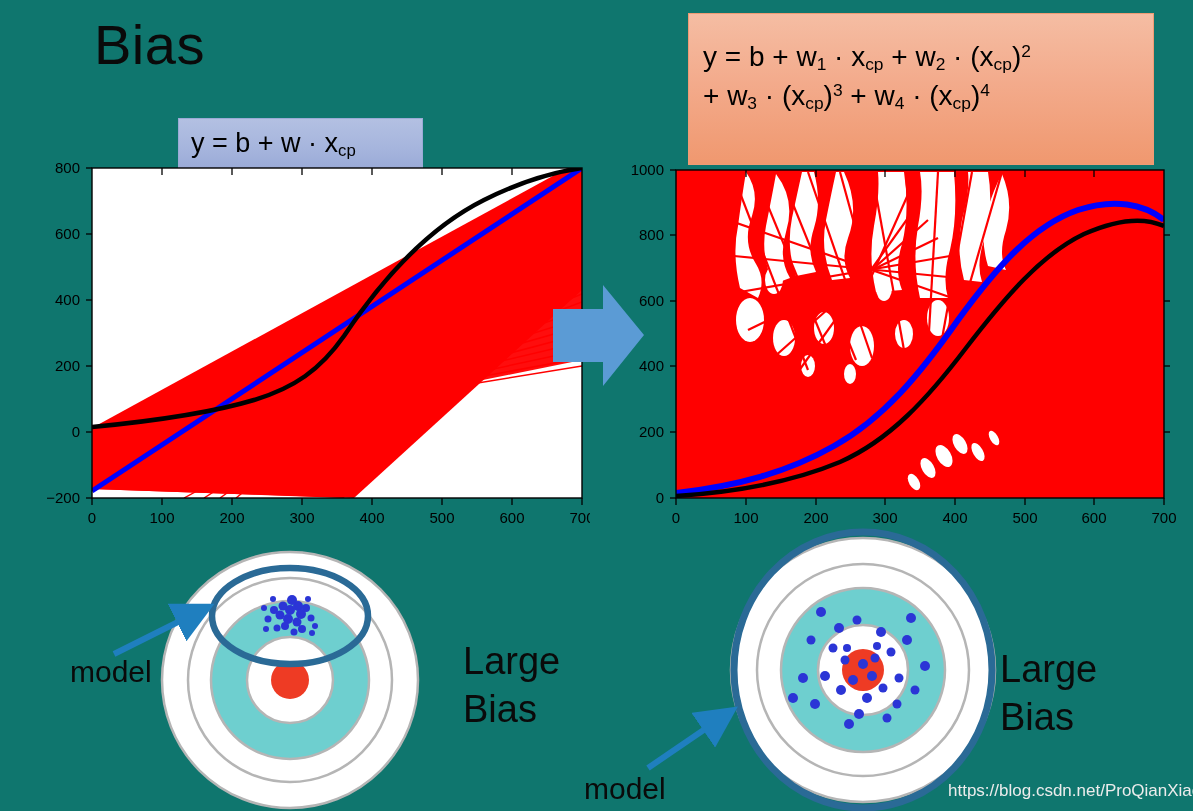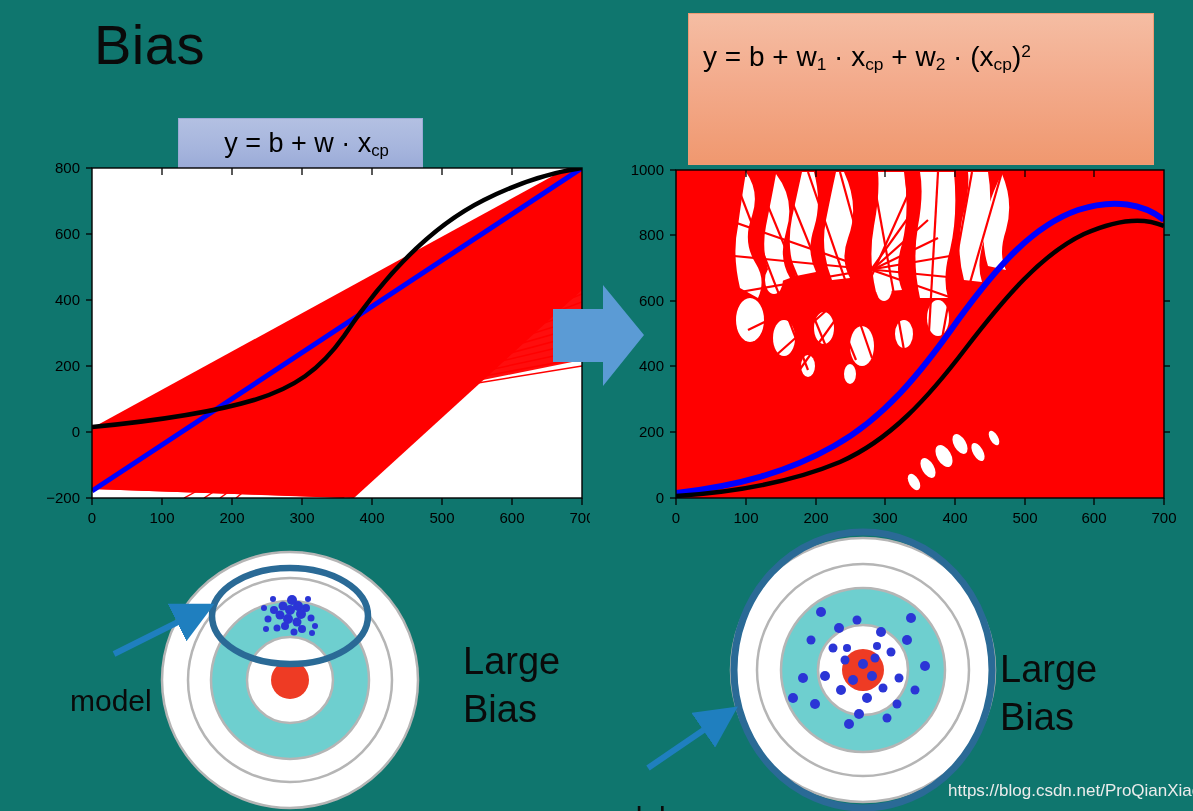--- a/index.html
+++ b/index.html
@@ -41,21 +41,20 @@
     white-space: nowrap;
   }
   #eq-linear-box {
     left: 178px;
     top: 118px;
     width: 245px;
     height: 55px;
     padding: 7px 0 0 12px;
     background: linear-gradient(to bottom, #b3c0e2 0%, #a6b5dd 55%, #98a9d6 100%);
     border: 1px solid #9aaad6;
-    text-align: center;
   }
   #eq-poly-box {
     left: 688px;
     top: 13px;
     width: 466px;
     height: 152px;
     padding: 24px 0 0 14px;
     background: linear-gradient(to bottom, #f5bda3 0%, #f3ab8c 45%, #f0986f 100%);
     border: 1px solid #ef9b74;
     font-size: 28px;
@@ -83,21 +82,20 @@
   
   #target-left  { position: absolute; left: 140px; top: 540px; width: 320px; height: 271px; }
   #target-right { position: absolute; left: 715px; top: 528px; width: 300px; height: 283px; }
 
   
   .callout-label {
     position: absolute;
     font-size: 30px;
     color: #0a0a0a;
     white-space: nowrap;
-    margin-top: 29px;
   }
   #model-label-left  { left: 70px;  top: 655px; }
   #model-label-right { left: 584px; top: 772px; }
 
   .bias-label {
     position: absolute;
     font-size: 38px;
     line-height: 1.25;
     color: #0a0a0a;
     white-space: nowrap;
@@ -126,20 +124,21 @@
 <div id="slide">
 
   <div id="slide-title">Bias</div>
 
   <div class="eq-box" id="eq-linear-box">
     <span><span>y = b + w · x</span><sub>cp</sub></span>
   </div>
 
   <div class="eq-box" id="eq-poly-box">
     <span class="eq-line">y = b + w<sub>1</sub> · x<sub>cp</sub> + w<sub>2</sub> · (x<sub>cp</sub>)<sup>2</sup></span>
+    <span class="eq-line">+ w<sub>3</sub> · (x<sub>cp</sub>)<sup>3</sup> + w<sub>4</sub> · (x<sub>cp</sub>)<sup>4</sup></span>
   </div>
 
   <div class="plot-wrap" id="plot-left">
     <svg class="plot-svg" width="566" height="375" viewBox="0 0 566 375">
       <defs>
         <clipPath id="clipL">
             <rect x="68" y="8" width="490" height="330"></rect>
           </clipPath>
       </defs>
 

